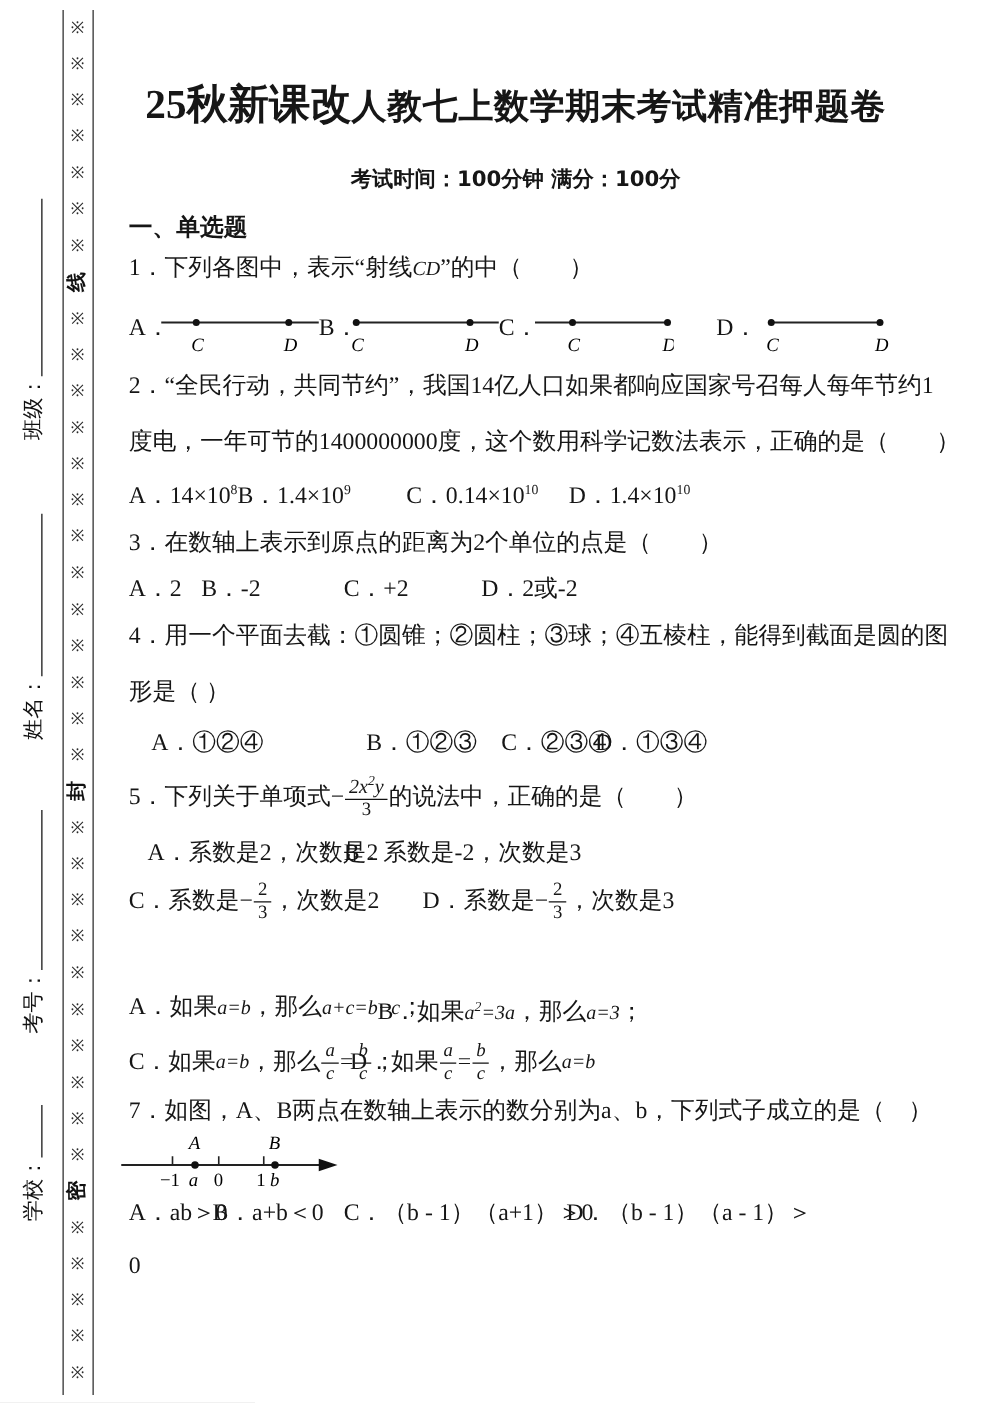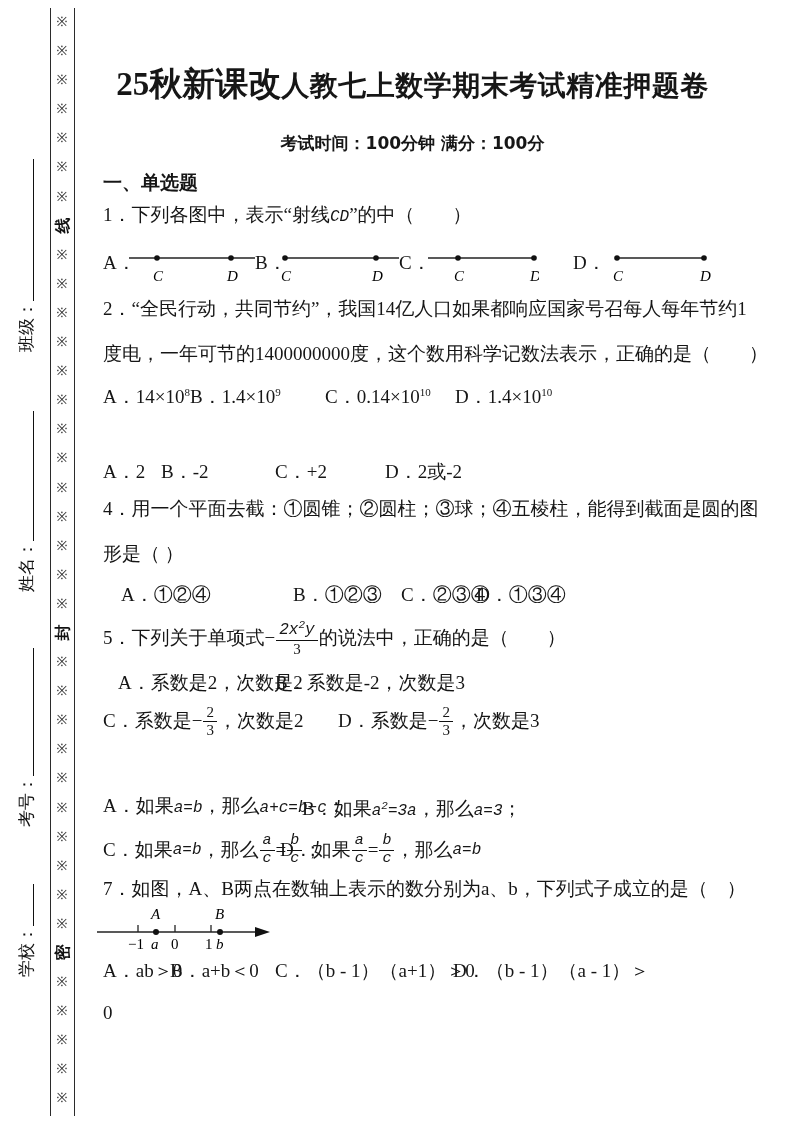--- a/index.html
+++ b/index.html
@@ -8,21 +8,21 @@
   .abs{position:absolute;white-space:nowrap;}
   .t{font-size:19px;line-height:26px;}
   .bold{font-weight:bold;}
   .vline{position:absolute;width:0;border-left:1.4px solid #2b2b2b;}
   .seal-col{position:absolute;display:flex;flex-direction:column;justify-content:space-between;align-items:center;}
   .seal-col span{font-size:13px;line-height:15px;height:15px;color:#2a2a2a;}
   .seal-col span.ch{transform:rotate(-90deg);font-size:16px;font-weight:bold;color:#111;}
   .side-label{position:absolute;transform:rotate(-90deg);transform-origin:0 0;
               font-size:17px;color:#111;display:flex;align-items:center;}
   .side-label .fill{display:inline-block;border-bottom:1.2px solid #111;height:13px;}
-  .m{font-family:Liberation Mono, monospace;font-style:italic;font-size:16px;text-align:center;}
+  .m{font-family:Liberation Serif, serif;font-style:italic;font-size:16px;text-align:center;}
   .mu{font-family:"Liberation Serif","DejaVu Serif",serif;font-size:19px;}
   sup{font-size:11px;}
   .frac{display:inline-flex;flex-direction:column;align-items:center;vertical-align:middle;
         line-height:1.1;font-size:15px;margin:0 1px;}
   .frac .fn{border-bottom:1px solid #111;padding:0 3px 0;}
   .frac .fd{padding-top:0;}
   .opt{position:absolute;top:0;white-space:nowrap;}
   .optline{position:absolute;height:34px;}
   .flexrow{display:flex;align-items:center;}
   .title-pre{font-weight:bold;font-size:33px;}
@@ -144,20 +144,21 @@
 
   <div class="abs t" style="left:103px;top:296px;">2．“全民行动，共同节约”，我国14亿人口如果都响应国家号召每人每年节约1</div>
   <div class="abs t" style="left:103px;top:341px;">度电，一年可节的1400000000度，这个数用科学记数法表示，正确的是（　　）</div>
   <div class="optline" style="left:103px;top:379px;width:650px;">
     <span class="opt t" style="left:0;"><span>A．</span><span class="mu">14×10</span><sup>8</sup></span>
     <span class="opt t" style="left:87px;"><span>B．</span><span class="mu">1.4×10</span><sup>9</sup></span>
     <span class="opt t" style="left:222px;"><span>C．</span><span class="mu">0.14×10</span><sup>10</sup></span>
     <span class="opt t" style="left:352px;"><span>D．</span><span class="mu">1.4×10</span><sup>10</sup></span>
   </div>
 
+  <div class="abs t" style="left:103px;top:422px;">3．在数轴上表示到原点的距离为2个单位的点是（　　）</div>
   <div class="optline" style="left:103px;top:459px;width:650px;">
     <span class="opt t" style="left:0;"><span>A．</span><span>2</span></span>
     <span class="opt t" style="left:58px;"><span>B．</span><span>-2</span></span>
     <span class="opt t" style="left:172px;"><span>C．</span><span>+2</span></span>
     <span class="opt t" style="left:282px;"><span>D．</span><span>2或-2</span></span>
   </div>
 
   <div class="abs t" style="left:103px;top:496px;">4．用一个平面去截：①圆锥；②圆柱；③球；④五棱柱，能得到截面是圆的图</div>
   <div class="abs t" style="left:103px;top:541px;">形是（ ）</div>
   <div class="optline" style="left:121px;top:582px;width:650px;">

